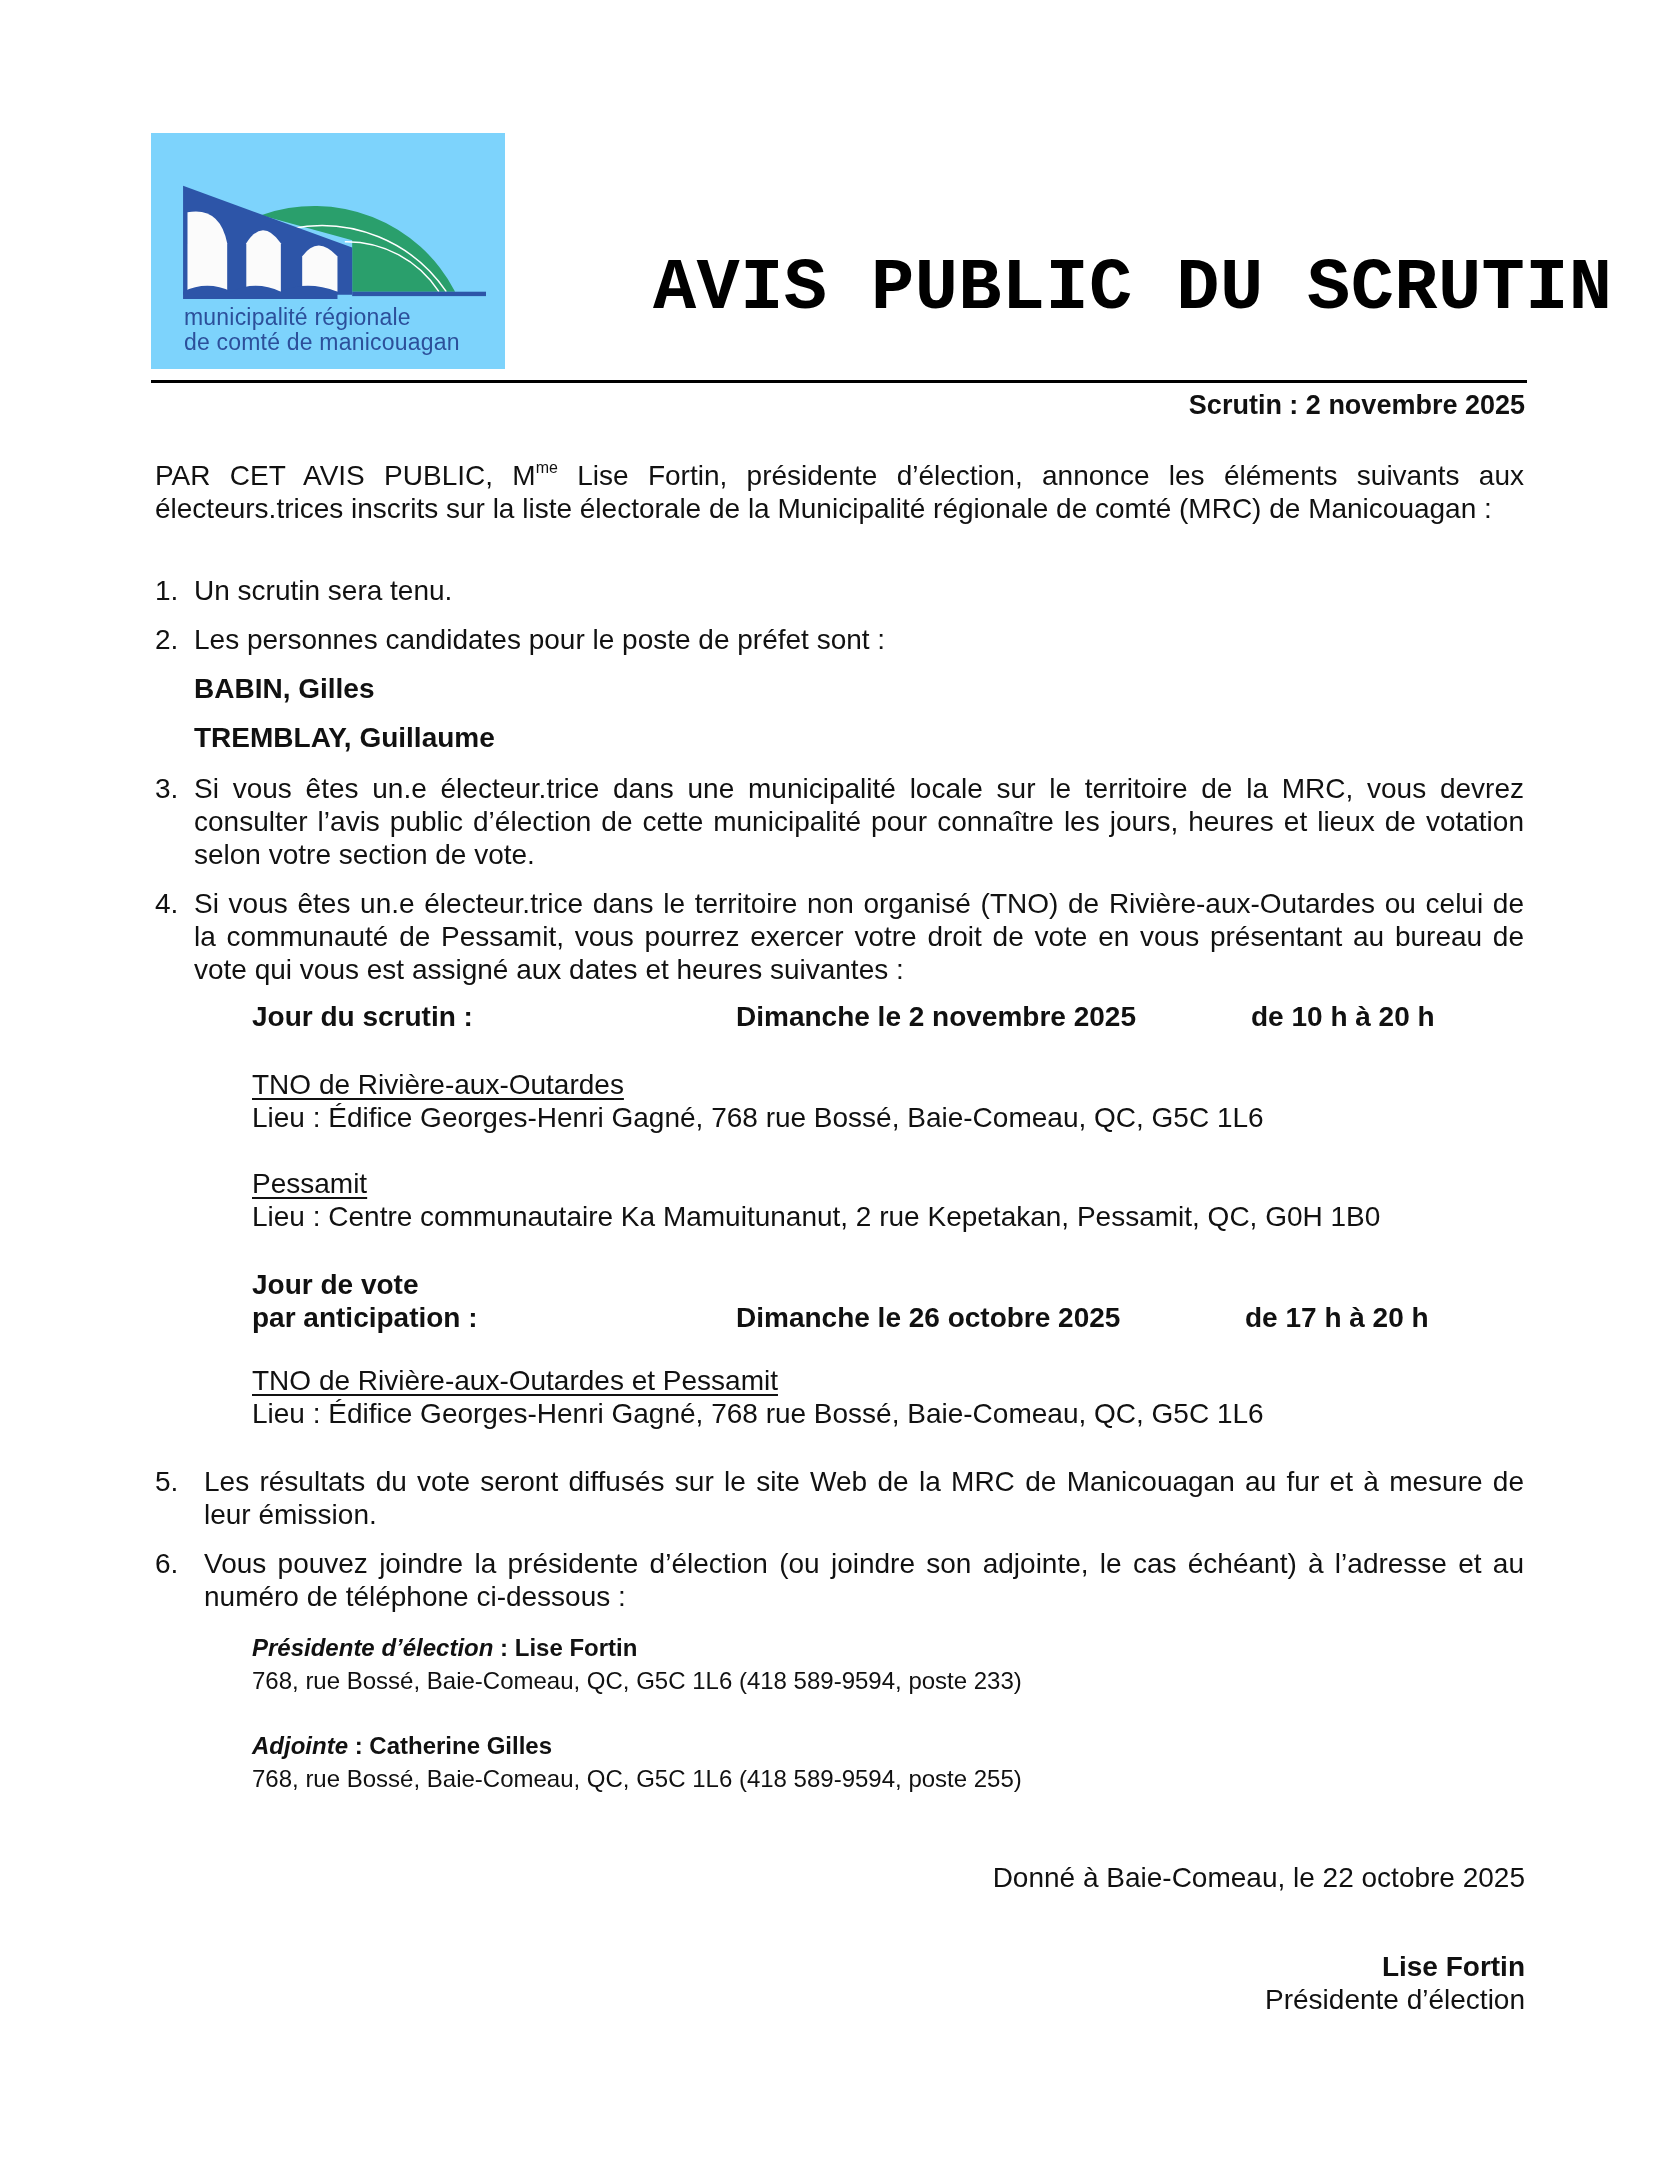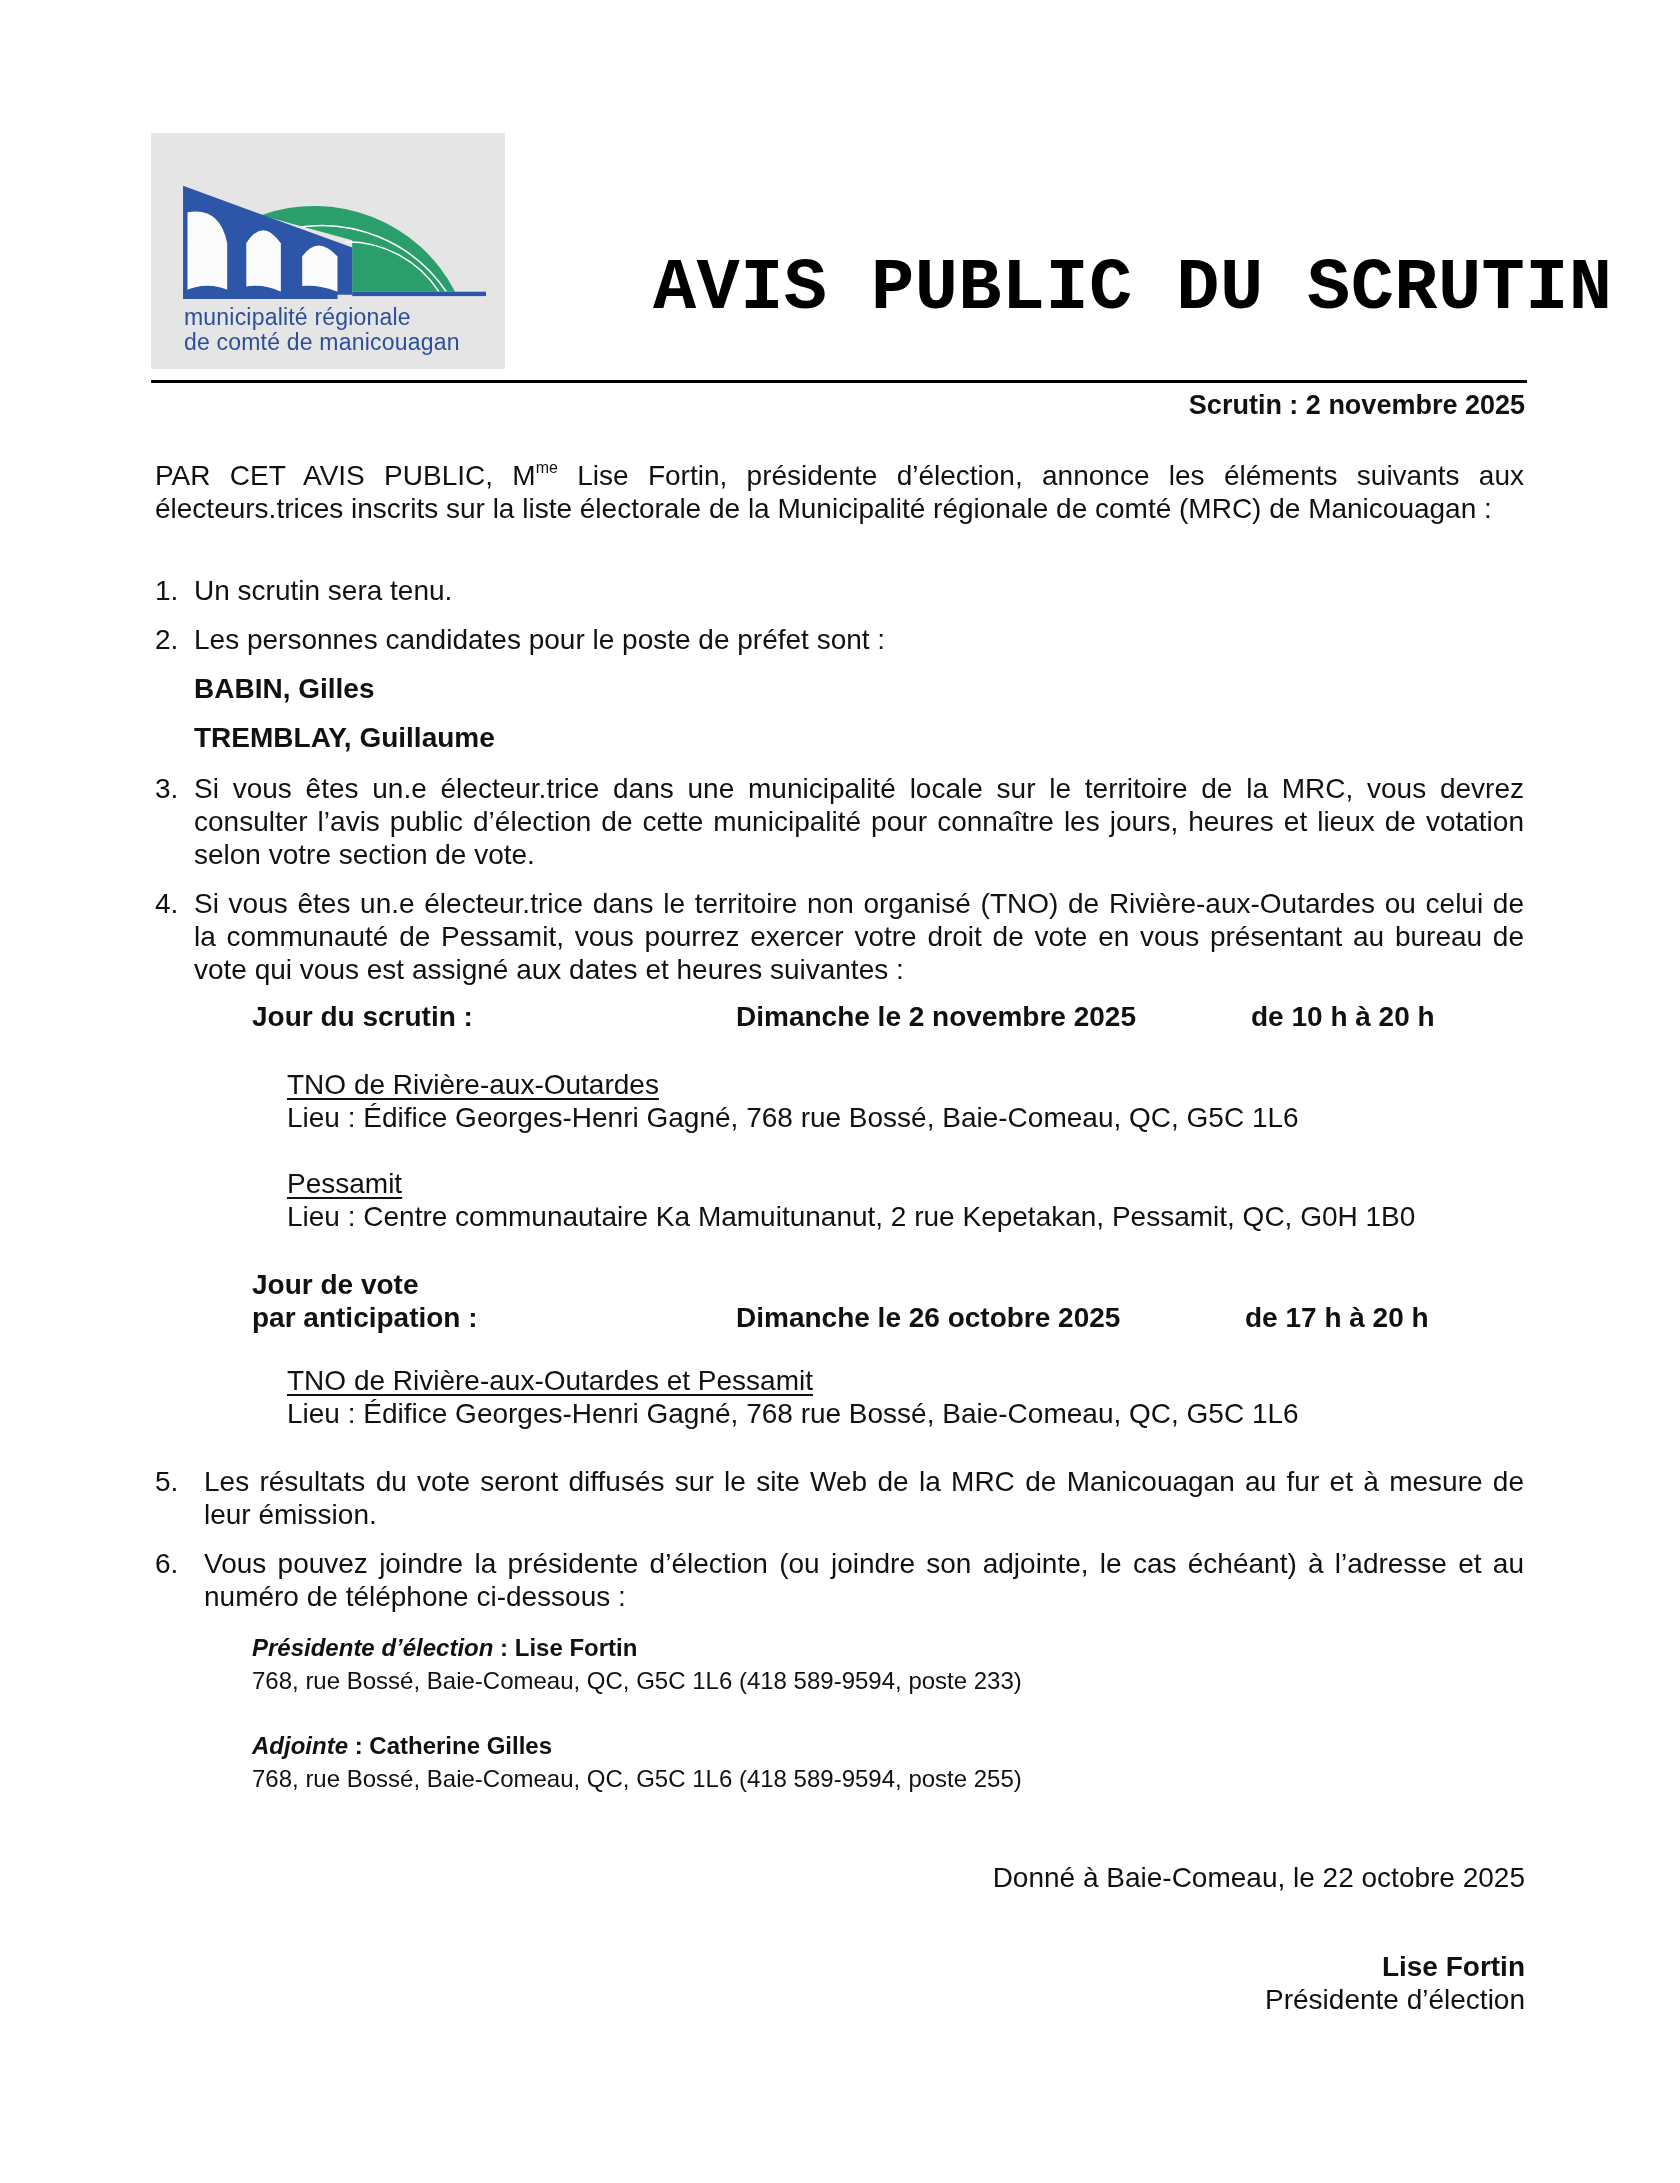--- a/index.html
+++ b/index.html
@@ -1,20 +1,20 @@
 <!DOCTYPE html>
 <html style="font-size:11.8px"><head>
 <meta charset="utf-8">
 <style>
   html, body { margin: 0; padding: 0; background: #ffffff; }
   body { width: 1681px; height: 2183px; position: relative; overflow: hidden;
          font-family: "Liberation Sans", "DejaVu Sans", sans-serif; color: #111111; }
   .page { position: absolute; left: 0; top: 0; width: 1681px; height: 2183px; }
 
-  .logo { position: absolute; left: 151px; top: 133px; width: 354px; height: 236px; background: #e5e5e5; }
+  .logo { position: absolute; left: 151px; top: 133px; width: 354px; height: 236px; background: #7dd3fc; }
   .logo svg { position: absolute; left: 29.5px; top: 44px; }
   .logo-text { position: absolute; left: 33px; font-family: "Liberation Sans", sans-serif;
                color: #2c4f9a; font-size: 23px; letter-spacing: 0.2px; white-space: nowrap; }
   .logo-text.l1 { top: 171px; }
   .logo-text.l2 { top: 196px; }
 
   .title { position: absolute; left: 653px; top: 248px; font-family: Liberation Mono, monospace;
            font-weight: 700; font-size: 72px; color: #000000; letter-spacing: 0.4px; white-space: nowrap; }
 
   .rule { position: absolute; left: 151px; top: 380px; width: 1376px; height: 3px; background: #000; }
@@ -30,21 +30,21 @@
   .li .body { margin-left: 39px; text-align: justify; }
   .li.wide .body { margin-left: 49px; }
 
   .cand { position: absolute; left: 194px; font-weight: 700; font-size: 28px; }
 
   .sched { position: absolute; left: 252px; font-weight: 700; font-size: 28px; white-space: nowrap; }
   .sched .col1 { position: absolute; left: 0; }
   .sched .col2 { position: absolute; left: 484px; }
   .sched .col3 { position: absolute; margin-left: 24px; }
 
-  .loc { position: absolute; left: 252px; font-size: 28px; line-height: 33px; white-space: nowrap; margin-left: 35px; }
+  .loc { position: absolute; left: 252px; font-size: 28px; line-height: 33px; white-space: nowrap; }
   .loc .u { text-decoration: underline; text-underline-offset: 4.4px; }
 
   .contact { position: absolute; left: 252px; font-size: 24px; line-height: 33px; white-space: nowrap; }
   .contact .role { font-weight: 700; font-style: italic; }
   .contact .name { font-weight: 700; }
 
   .right { position: absolute; right: 156px; font-size: 28px; white-space: nowrap; text-align: right; }
   .bold { font-weight: 700; }
 </style>
 </head>

